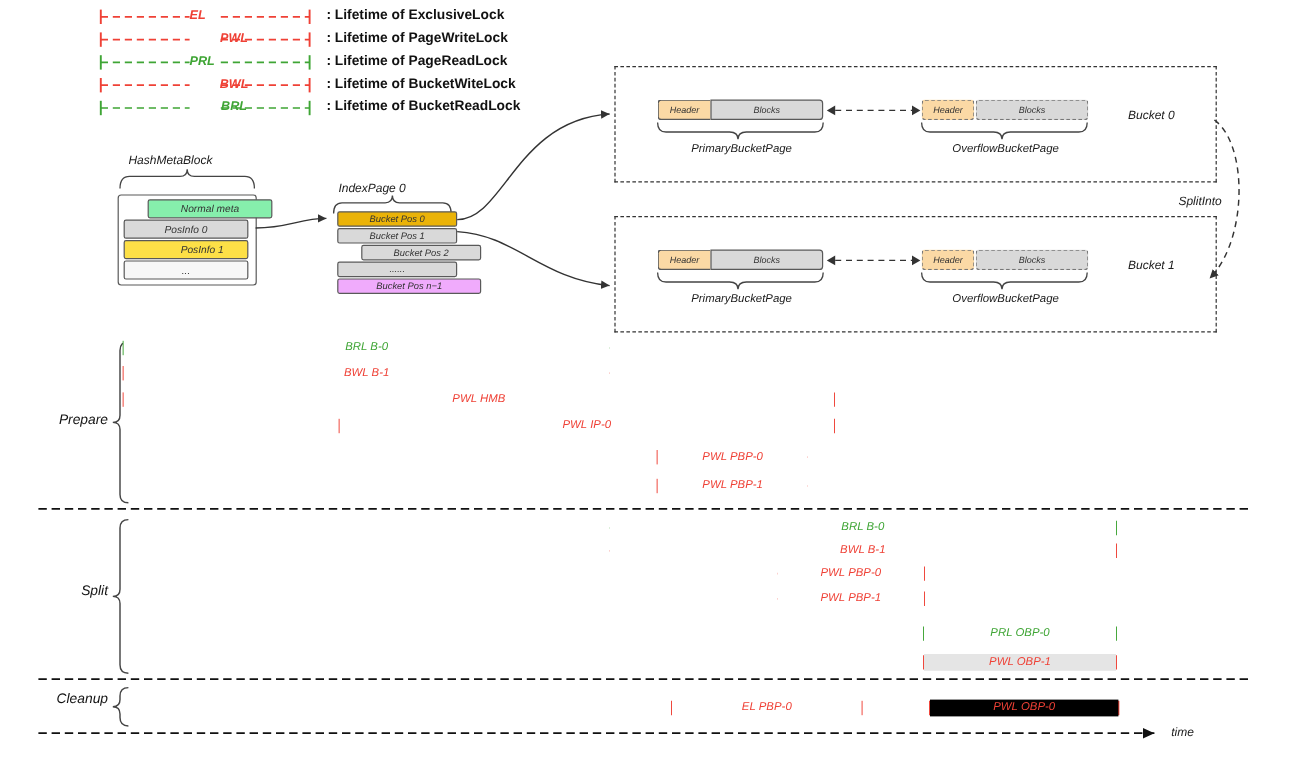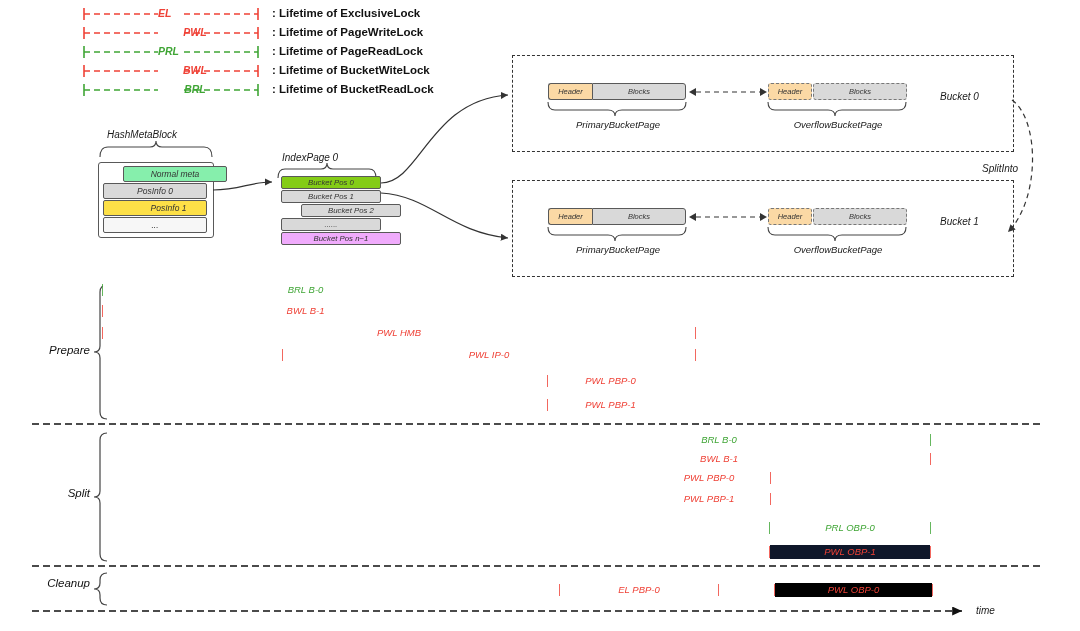--- a/index.html
+++ b/index.html
@@ -67,21 +67,21 @@
     <div class="abs box" style="left: 103px; top: 183px; width: 104px; height: 16px; background: rgb(217, 217, 217); border-radius: 2px;">PosInfo 0</div>
     <div class="abs box" style="left: 103px; top: 200px; width: 104px; height: 16px; background: #fde047; border-radius: 2px; padding-left: 27px;">PosInfo 1</div>
     <div class="abs box" style="left: 103px; top: 217px; width: 104px; height: 16px; background: rgb(247, 247, 247); border-radius: 2px;">...</div>
   </div>
 
 <div class="abs lbl" style="left:282px;top:152px;">IndexPage 0</div>
 <svg class="abs" style="left:276px;top:166px;" width="106" height="14">
   <path d="M2,12 Q2,3 9,3 L45,3 Q51,3 51,-3 Q51,3 57,3 L93,3 Q100,3 100,12" fill="none" stroke="#444" stroke-width="1.1"></path>
 </svg>
 <div id="ip-rows">
-    <div class="abs box" style="left: 281px; top: 176px; width: 100px; height: 13px; background: #84cc16; border-radius: 2px; font-size: 7.8px;">Bucket Pos 0</div>
+    <div class="abs box" style="left: 281px; top: 176px; width: 100px; height: 13px; background: #eab308; border-radius: 2px; font-size: 7.8px;">Bucket Pos 0</div>
     <div class="abs box" style="left: 281px; top: 190px; width: 100px; height: 13px; background: rgb(217, 217, 217); border-radius: 2px; font-size: 7.8px;">Bucket Pos 1</div>
     <div class="abs box" style="left: 281px; top: 204px; width: 100px; height: 13px; background: rgb(217, 217, 217); border-radius: 2px; font-size: 7.8px; margin-left: 20px;">Bucket Pos 2</div>
     <div class="abs box" style="left: 281px; top: 218px; width: 100px; height: 13px; background: rgb(217, 217, 217); border-radius: 2px; font-size: 7.8px;">......</div>
     <div class="abs box" style="left: 281px; top: 232px; width: 120px; height: 13px; background: #f0abfc; border-radius: 2px; font-size: 7.8px;">Bucket Pos n−1</div>
   </div>
 
 <svg class="abs" style="left:0;top:0;" width="1080" height="280">
   <defs>
     <marker id="arrowS" markerWidth="7" markerHeight="7" refX="6" refY="3" orient="auto">
       <path d="M0,0 L6,3 L0,6 z" fill="#333"></path>
@@ -223,21 +223,21 @@
       <line x1="1" y1="1" x2="1" y2="13" stroke="#3fa535" stroke-width="1.6"></line>
       <line x1="161" y1="1" x2="161" y2="13" stroke="#3fa535" stroke-width="1.6"></line>
     </svg>
     <div class="abs tl-lbl" style="left: 770px; top: 521px; width: 160px; text-align: center; color: rgb(63, 165, 53); background: rgb(255, 255, 255); line-height: 14px;">PRL OBP-0</div>
     <svg class="abs" width="162" height="14" style="left: 769px; top: 545px;">
       <line x1="1" y1="7" x2="50" y2="7" stroke="#ef4136" stroke-width="1.4" stroke-dasharray="5,4"></line>
       <line x1="112" y1="7" x2="161" y2="7" stroke="#ef4136" stroke-width="1.4" stroke-dasharray="5,4"></line>
       <line x1="1" y1="1" x2="1" y2="13" stroke="#ef4136" stroke-width="1.6"></line>
       <line x1="161" y1="1" x2="161" y2="13" stroke="#ef4136" stroke-width="1.6"></line>
     </svg>
-    <div class="abs tl-lbl" style="left: 770px; top: 545px; width: 160px; text-align: center; color: rgb(239, 65, 54); background: #0f172a; line-height: 14px;">PWL OBP-1</div>
+    <div class="abs tl-lbl" style="left: 770px; top: 545px; width: 160px; text-align: center; color: rgb(239, 65, 54); background: #e5e5e5; line-height: 14px;">PWL OBP-1</div>
     <div class="abs sect-lbl" style="left: 32px; top: 577px; width: 58px; text-align: right;">Cleanup</div>
     <svg class="abs" width="16" height="34" style="left: 94px; top: 572px;">
       <path d="M13,1 Q6,1 6,8 L6,11 Q6,17 0,17 Q6,17 6,23 L6,26 Q6,33 13,33" fill="none" stroke="#444" stroke-width="1.2"></path>
     </svg>
     <svg class="abs" width="160" height="14" style="left: 559px; top: 583px;">
       <line x1="1" y1="7" x2="49" y2="7" stroke="#ef4136" stroke-width="1.4" stroke-dasharray="5,4"></line>
       <line x1="111" y1="7" x2="159" y2="7" stroke="#ef4136" stroke-width="1.4" stroke-dasharray="5,4"></line>
       <line x1="1" y1="1" x2="1" y2="13" stroke="#ef4136" stroke-width="1.6"></line>
       <line x1="159" y1="1" x2="159" y2="13" stroke="#ef4136" stroke-width="1.6"></line>
     </svg>

